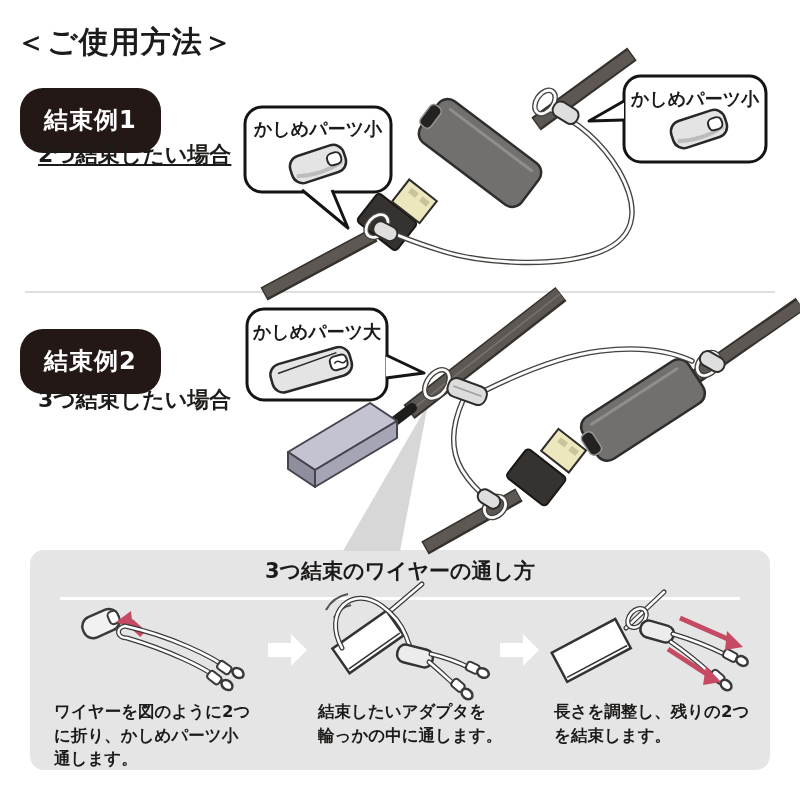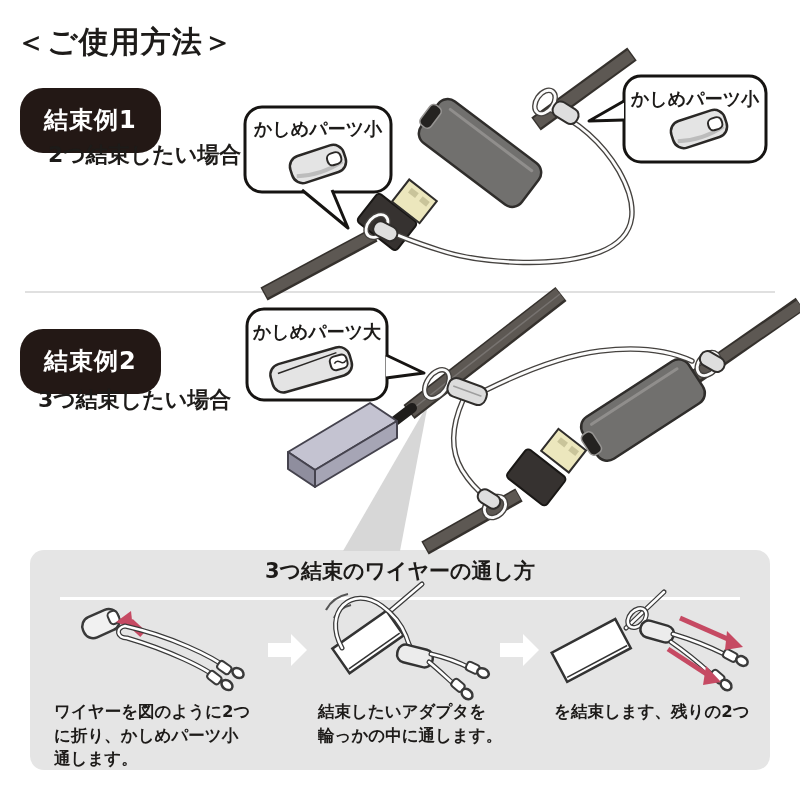--- a/index.html
+++ b/index.html
@@ -31,21 +31,21 @@
   .so{fill:none;stroke:#ffffff;stroke-width:2.5;stroke-linecap:round;}
 </style>
 </head>
 <body>
 
 <div id="canvas">
 
   <div id="page-title" class="txt">＜ご使用方法＞</div>
 
   <div class="badge" style="left:20px;top:88px;">結束例1</div>
-  <div class="sec-caption" style="left:48px;top:140px;">2つ結束したい場合</div>
+  <div class="sec-caption" style="left:38px;top:140px;text-decoration:underline;">2つ結束したい場合</div>
 
   <div class="badge" style="left:20px;top:329px;">結束例2</div>
   <div class="sec-caption" style="left:38px;top:385px;">3つ結束したい場合</div>
 
   <div id="divider"></div>
 
   <svg id="art" width="800" height="800" viewBox="0 0 800 800">
 
     <g>
 
@@ -283,17 +283,18 @@
     <div id="cap-1" class="step-caption">
       <span>ワイヤーを図のように2つ</span>
       <span>に折り、かしめパーツ小</span>
       <span>通します。</span>
     </div>
     <div id="cap-2" class="step-caption">
       <span>結束したいアダプタを</span>
       <span>輪っかの中に通します。</span>
     </div>
     <div id="cap-3" class="step-caption">
-      <span>を結束します、残りの2つ</span>
+      <span>長さを調整し、残りの2つ</span>
+      <span>を結束します。</span>
     </div>
   </div>
 
 </div>
 
 </body></html>

